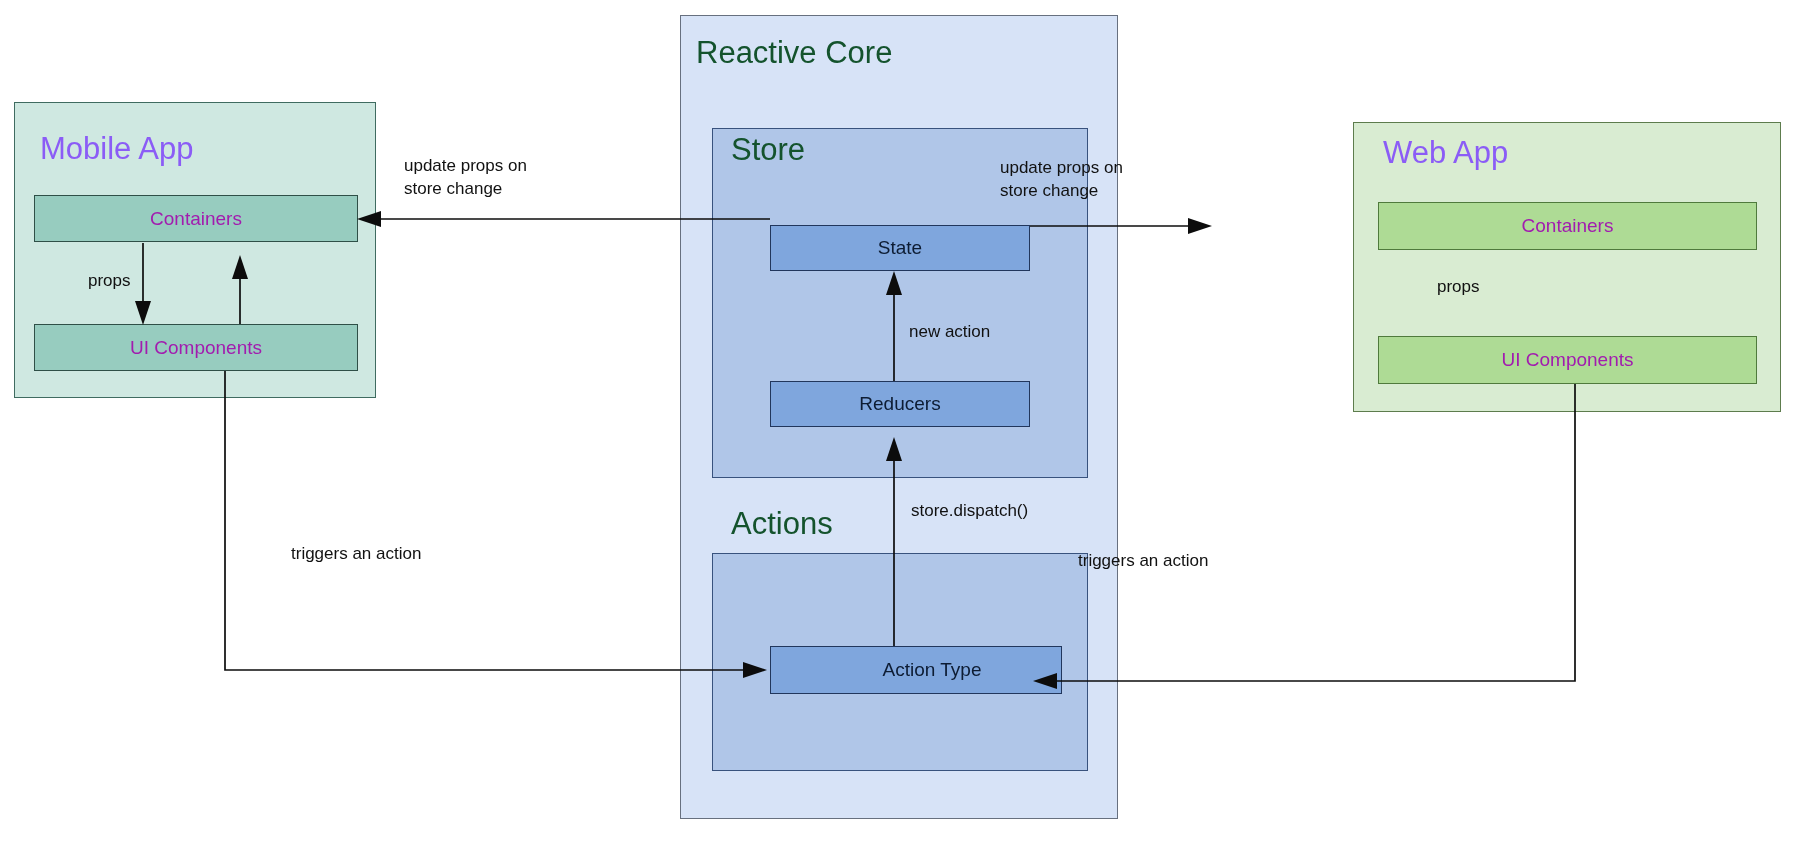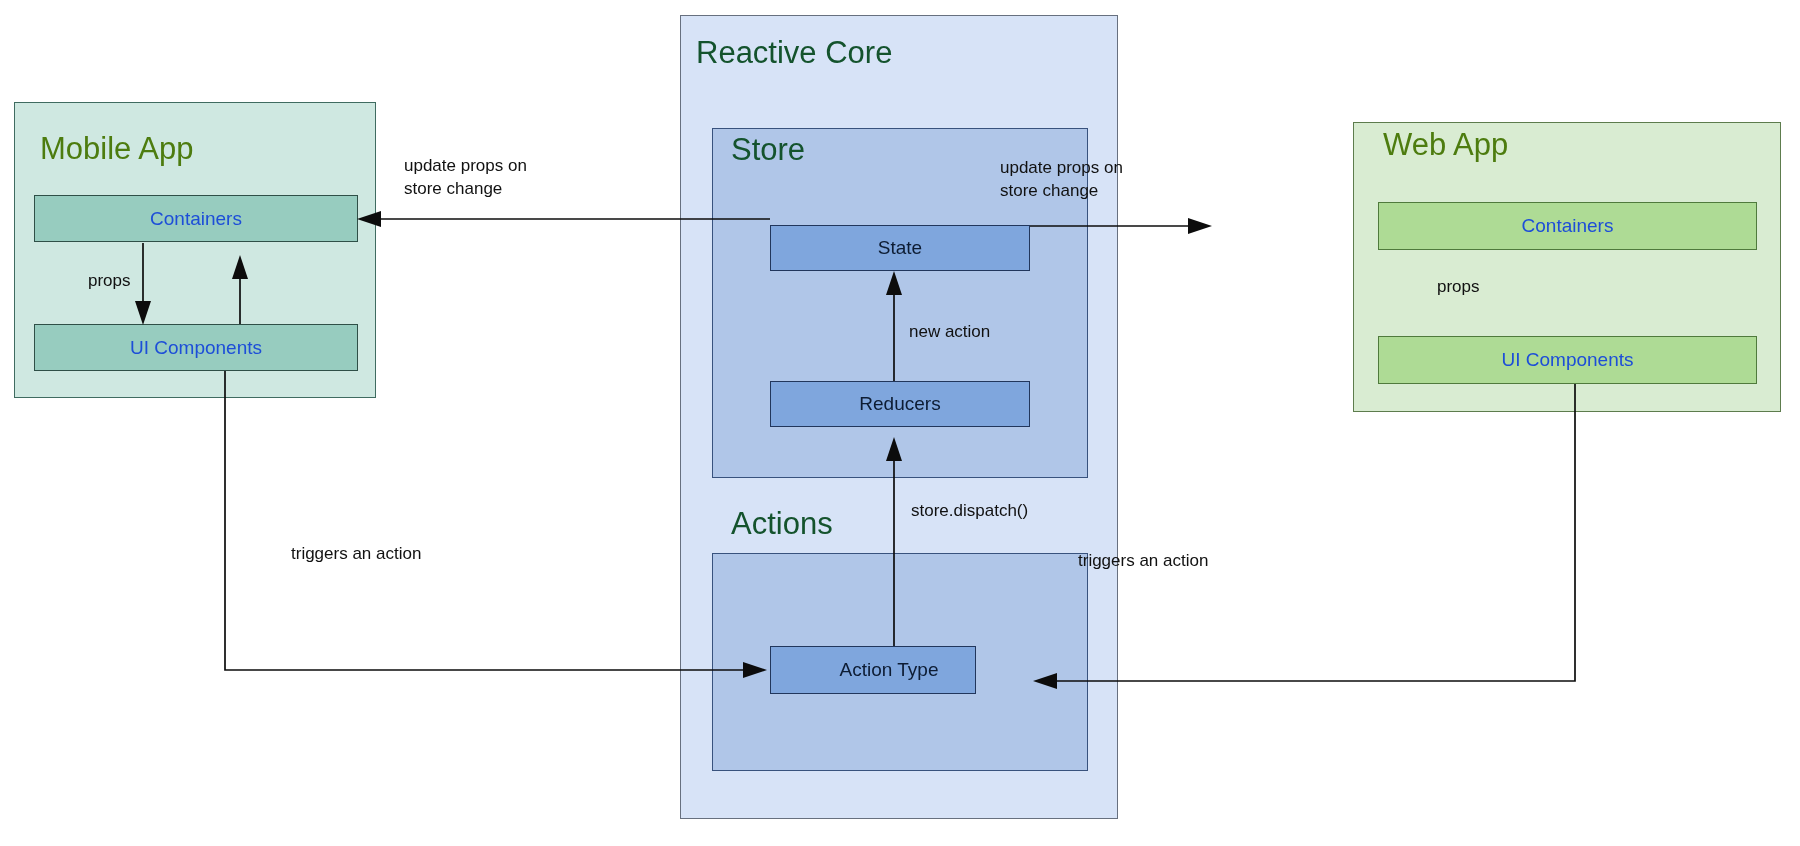--- a/index.html
+++ b/index.html
@@ -21,31 +21,31 @@
   }
   .panel {
     position: absolute;
     box-sizing: border-box;
     border: 1.6px solid #4d6b5e;
   }
   .panel-title {
     position: absolute;
     font-size: 31px;
     line-height: 1;
-    color: #4d7c0f;
+    color: #8b5cf6;
     white-space: nowrap;
   }
   .node {
     position: absolute;
     box-sizing: border-box;
     display: flex;
     align-items: center;
     justify-content: center;
     font-size: 19px;
-    color: #1d4ed8;
+    color: #a21caf;
     white-space: nowrap;
   }
 
   
   #mobile-panel {
     background: #cfe8e1;
     border-color: #3f6b60;
   }
   .mobile-node {
     background: #97ccbf;
@@ -136,28 +136,28 @@
     <span>State</span>
   </div>
   <div class="node core-node" style="left:770px; top:381px; width:260px; height:46px;">
     <span>Reducers</span>
   </div>
   <div class="edge-label" style="left:909px; top:321px;">new action</div>
 
   <div id="actions-box" style="left:712px; top:553px; width:376px; height:218px;">
   </div>
   <div class="panel-title core-title" style="left:731px; top:512px; top:508px;">Actions</div>
-  <div class="node core-node" style="left:770px; top:646px; width:206px; height:48px;padding-left:32px;">
+  <div class="node core-node" style="left:770px; top:646px; width:292px; height:48px;padding-left:32px;">
     <span>Action Type</span>
   </div>
   <div class="edge-label" style="left:911px; top:500px;">store.dispatch()</div>
 
   <div class="panel" id="web-panel" style="left:1353px; top:122px; width:428px; height:290px;">
   </div>
-  <div class="panel-title" style="left:1383px; top:129px;">Web App</div>
+  <div class="panel-title" style="left:1383px; top:137px;">Web App</div>
   <div class="node web-node" style="left:1378px; top:202px; width:379px; height:48px;">
     <span>Containers</span>
   </div>
   <div class="node web-node" style="left:1378px; top:336px; width:379px; height:48px;">
     <span>UI Components</span>
   </div>
   <div class="edge-label" style="left:1437px; top:276px;">props</div>
 
   <div class="edge-label" style="left:404px; top:155px;">update props on
 store change</div>

